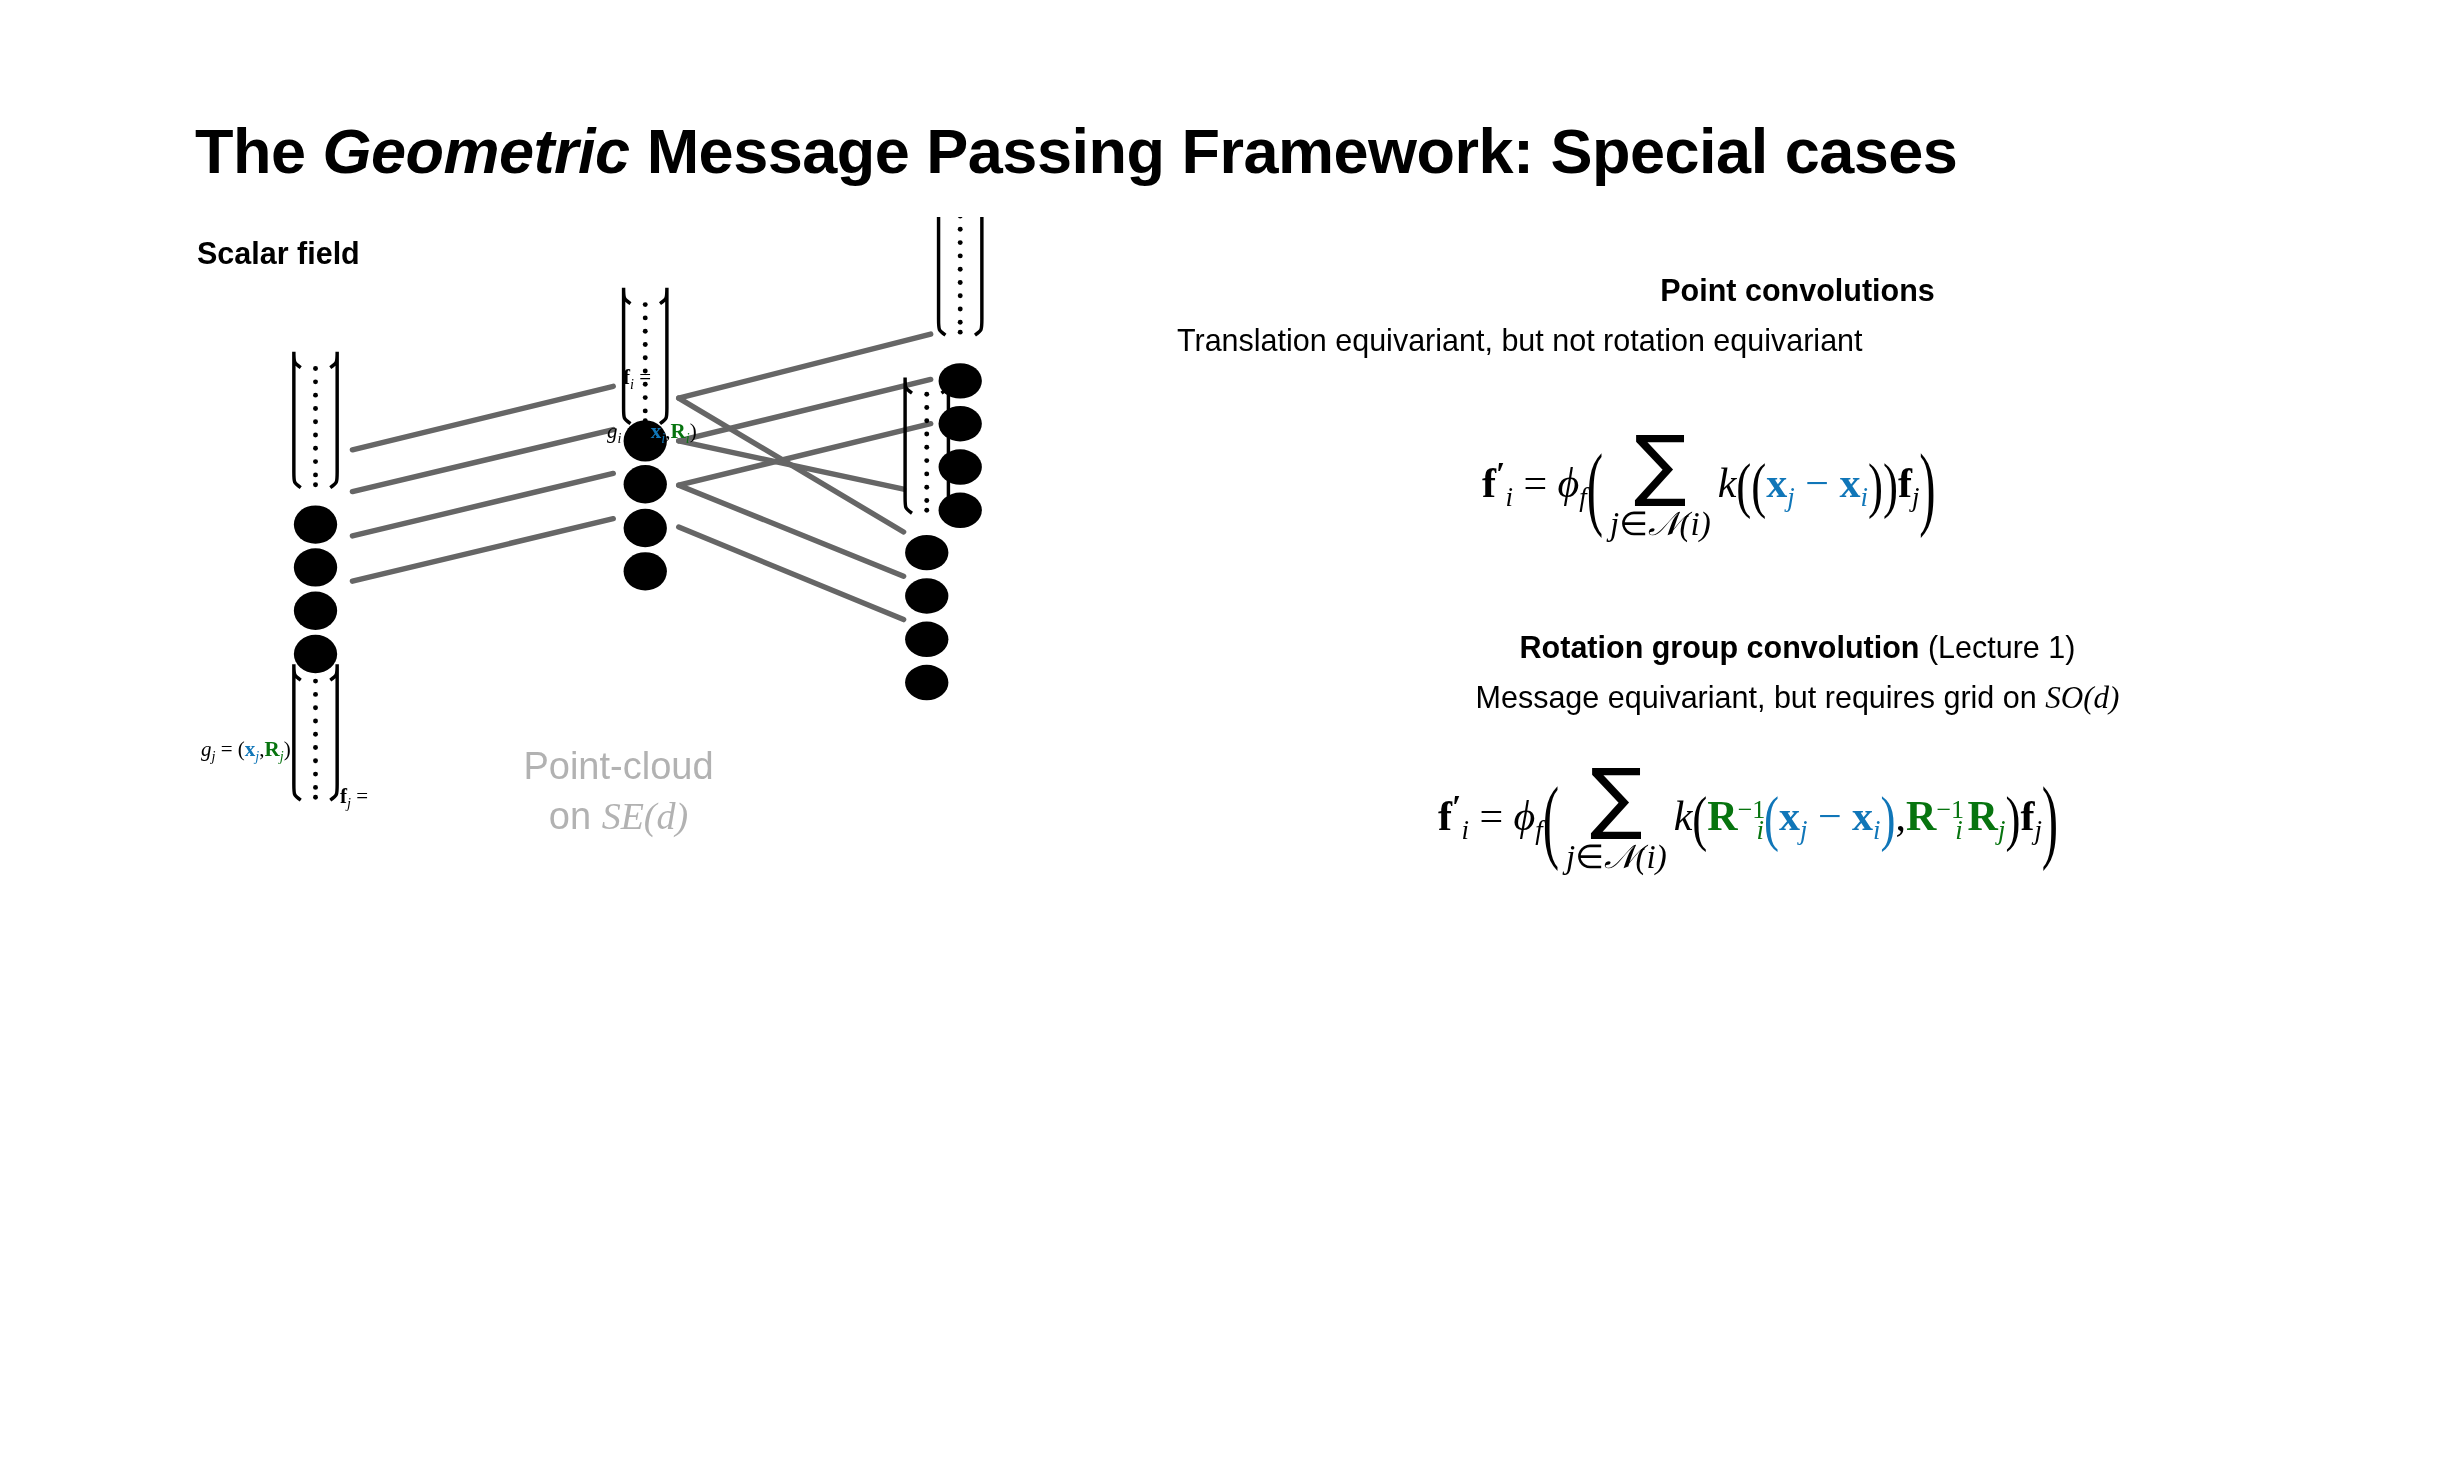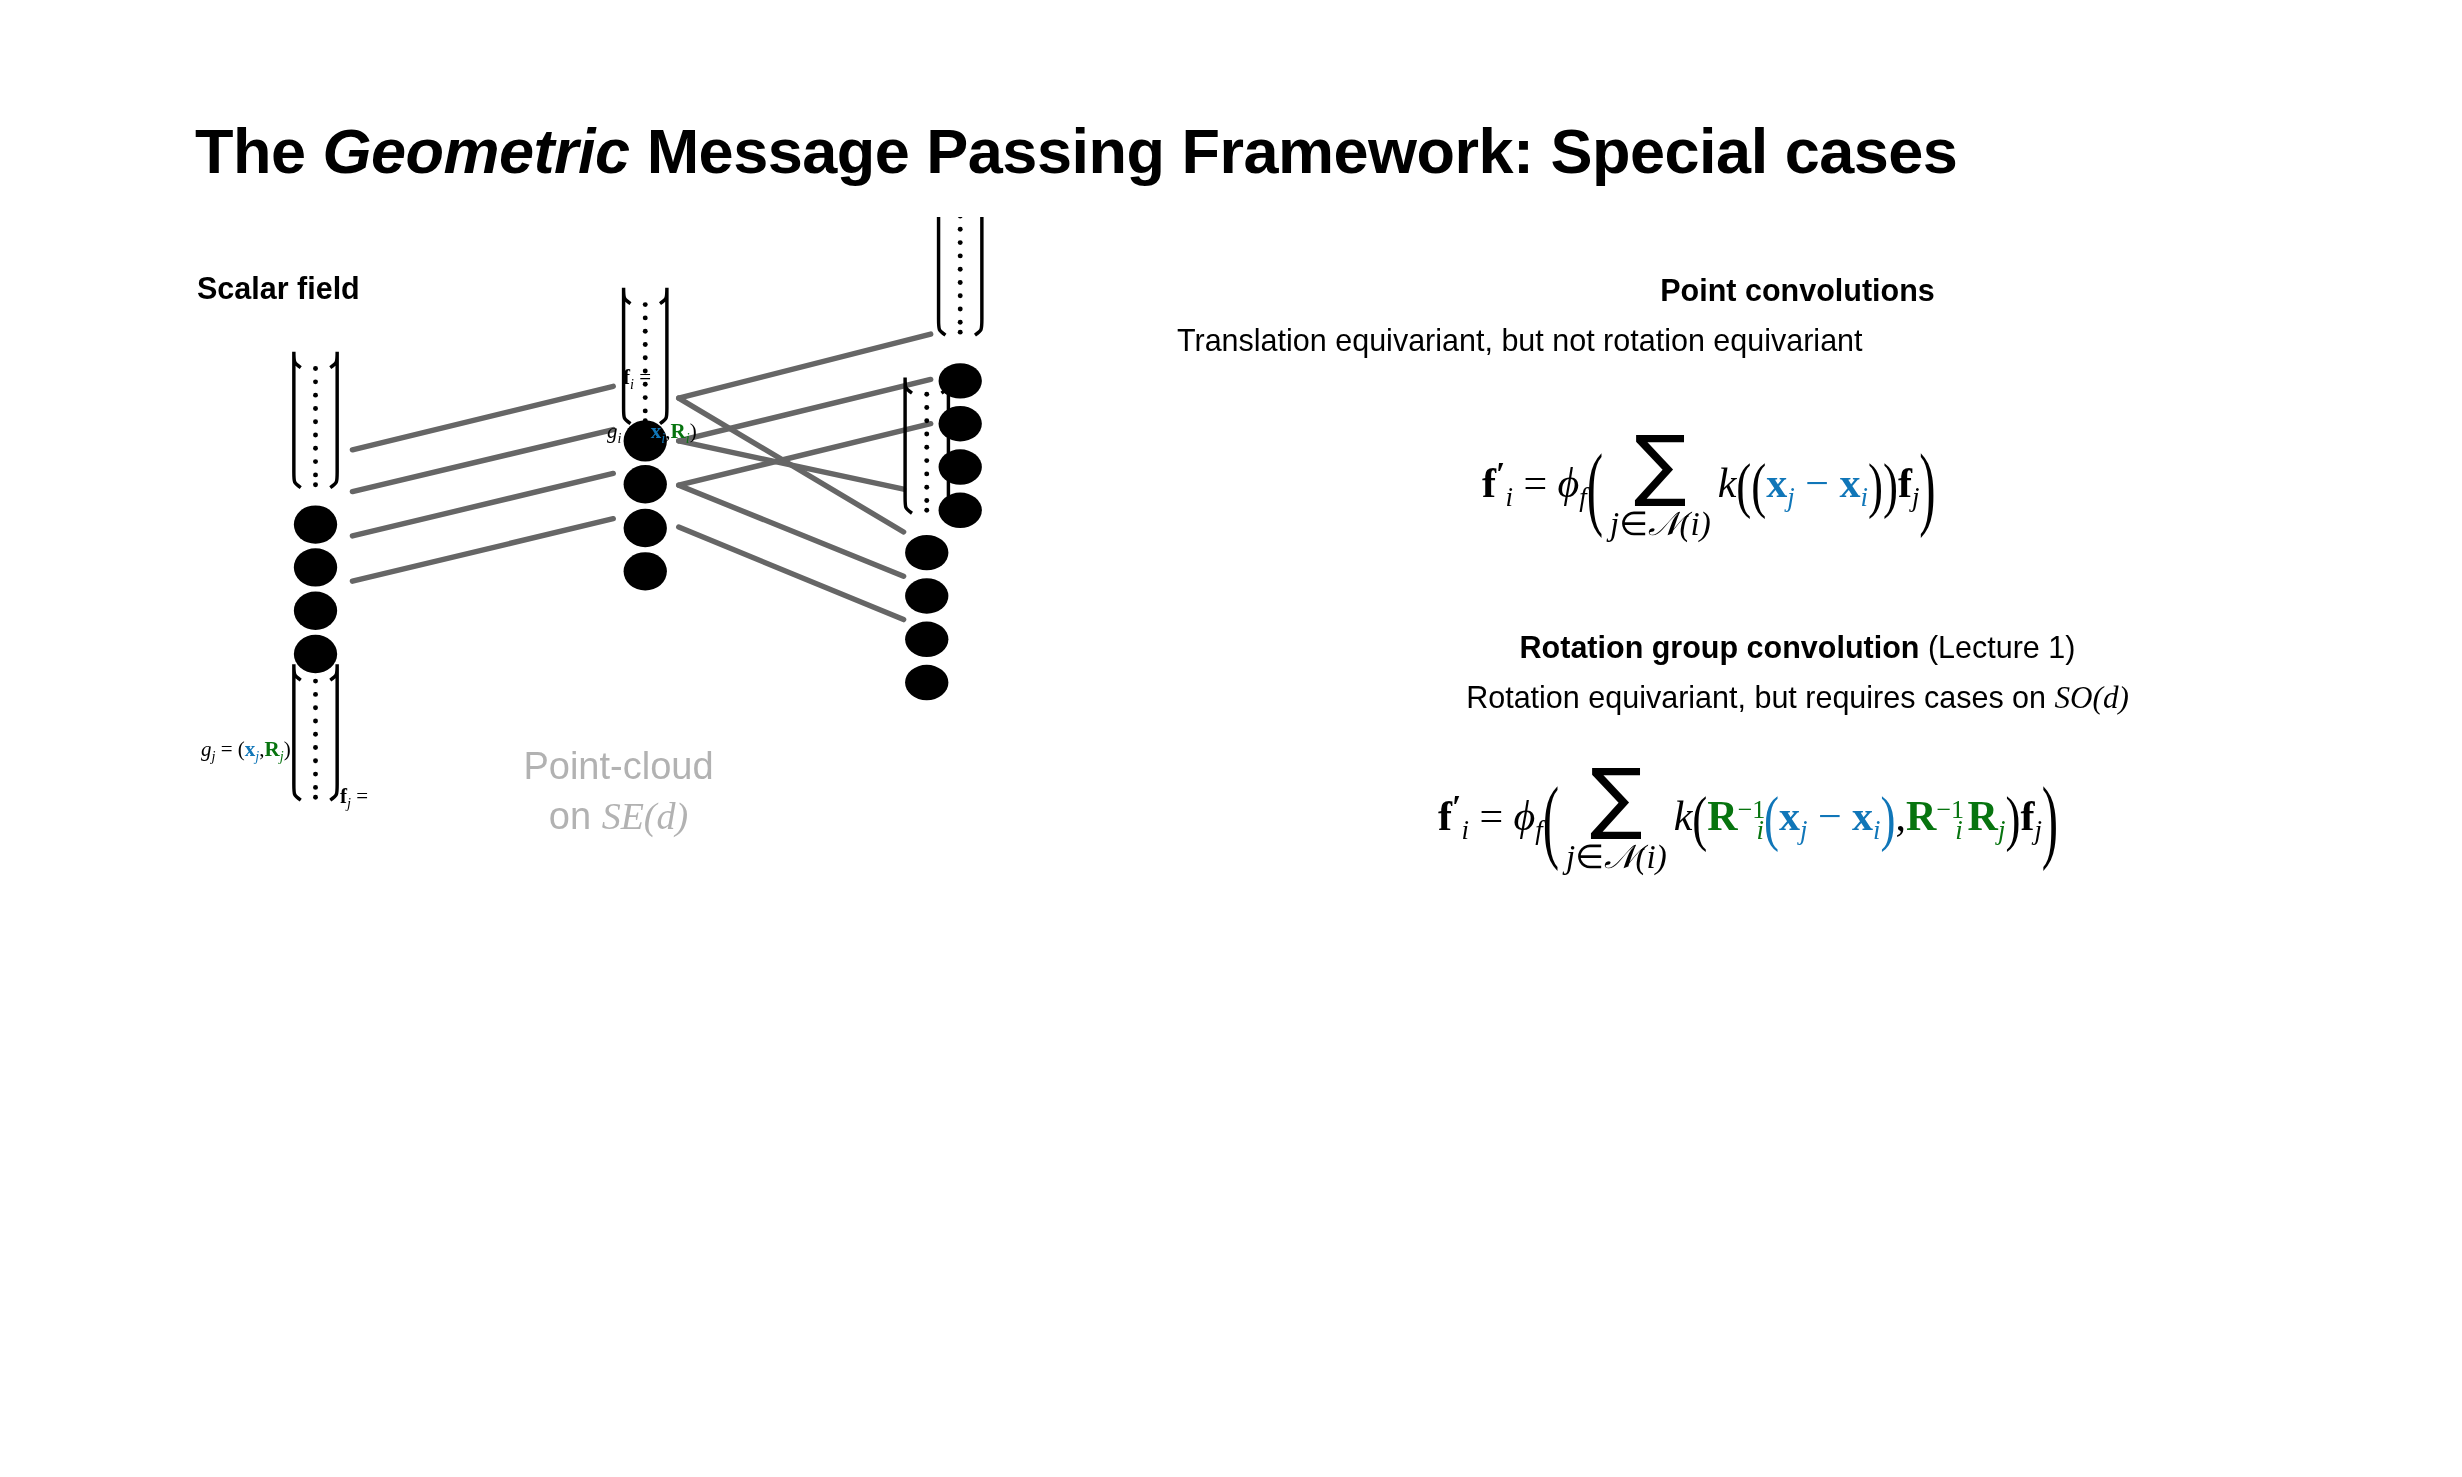--- a/index.html
+++ b/index.html
@@ -58,21 +58,20 @@
     font-family: "Liberation Serif", serif;
   }
 
   #label-scalar-field {
     position: absolute;
     left: 197px;
     top: 236px;
     font-size: 30.5px;
     font-weight: bold;
     white-space: nowrap;
-    margin-top: 35px;
   }
 
   #label-pointcloud {
     position: absolute;
     left: 520px;
     top: 741px;
     width: 197px;
     text-align: center;
     color: #b2b2b2;
     font-size: 38px;
@@ -326,16 +325,16 @@
   <div>Point-cloud</div>
   <div><span>on </span><span class="imath">SE(d)</span></div>
 </div>
 
 <div id="pc-title">Point convolutions</div>
 <div id="pc-sub">Translation equivariant, but not rotation equivariant</div>
 
 <div id="formula-1" class="formula"><span class="bsym">f</span><span class="sup-p">′</span><span class="sub-i">i</span><span> = </span><span class="isym">ϕ</span><span class="sub-i">f</span><span class="paren-tall">(</span><span class="sigma-wrap"><span class="sigma-glyph">∑</span><span class="sigma-lim"><span>j</span><span style="font-style:normal">∈</span><span class="nsc" style="font-family:'Liberation Serif',serif">𝒩</span><span>(i)</span></span></span><span class="isym">k</span><span class="paren-med">((</span><span class="bsym" style="color:#1076b8">x</span><span class="sub-i" style="color:#1076b8">j</span><span style="color:#1076b8"> − </span><span class="bsym" style="color:#1076b8">x</span><span class="sub-i" style="color:#1076b8">i</span><span class="paren-med">))</span><span class="bsym">f</span><span class="sub-i">j</span><span class="paren-tall"> )</span></div>
 
 <div id="rg-title"><b>Rotation group convolution</b><span> (Lecture 1)</span></div>
-<div id="rg-sub"><span>Rotation equivariant, but requires cases on </span><span class="imath" style="font-size:1.02em">SO(d)</span></div>
+<div id="rg-sub"><span>Message equivariant, but requires grid on </span><span class="imath" style="font-size:1.02em">SO(d)</span></div>
 
 <div id="formula-2" class="formula"><span class="bsym">f</span><span class="sup-p">′</span><span class="sub-i">i</span><span> = </span><span class="isym">ϕ</span><span class="sub-i">f</span><span class="paren-tall">(</span><span class="sigma-wrap"><span class="sigma-glyph">∑</span><span class="sigma-lim"><span>j</span><span style="font-style:normal">∈</span><span class="nsc">𝒩</span><span>(i)</span></span></span><span class="isym">k</span><span class="paren-med">(</span><span class="bsym" style="color:#07740f">R</span><span class="sup-inv" style="color:#07740f">−1</span><span class="sub-i" style="color:#07740f;margin-left:-8.9px">i</span><span class="paren-med paren-blue">(</span><span class="bsym" style="color:#1076b8">x</span><span class="sub-i" style="color:#1076b8">j</span><span style="color:#1076b8"> − </span><span class="bsym" style="color:#1076b8">x</span><span class="sub-i" style="color:#1076b8">i</span><span class="paren-med paren-blue">)</span><span>,</span><span class="bsym" style="color:#07740f">R</span><span class="sup-inv" style="color:#07740f">−1</span><span class="sub-i" style="color:#07740f;margin-left:-8.9px">i</span><span class="bsym" style="color:#07740f;margin-left:4.9px">R</span><span class="sub-i" style="color:#07740f">j</span><span class="paren-med">)</span><span class="bsym">f</span><span class="sub-i">j</span><span class="paren-tall"> )</span></div>
 
 
 </body></html>

